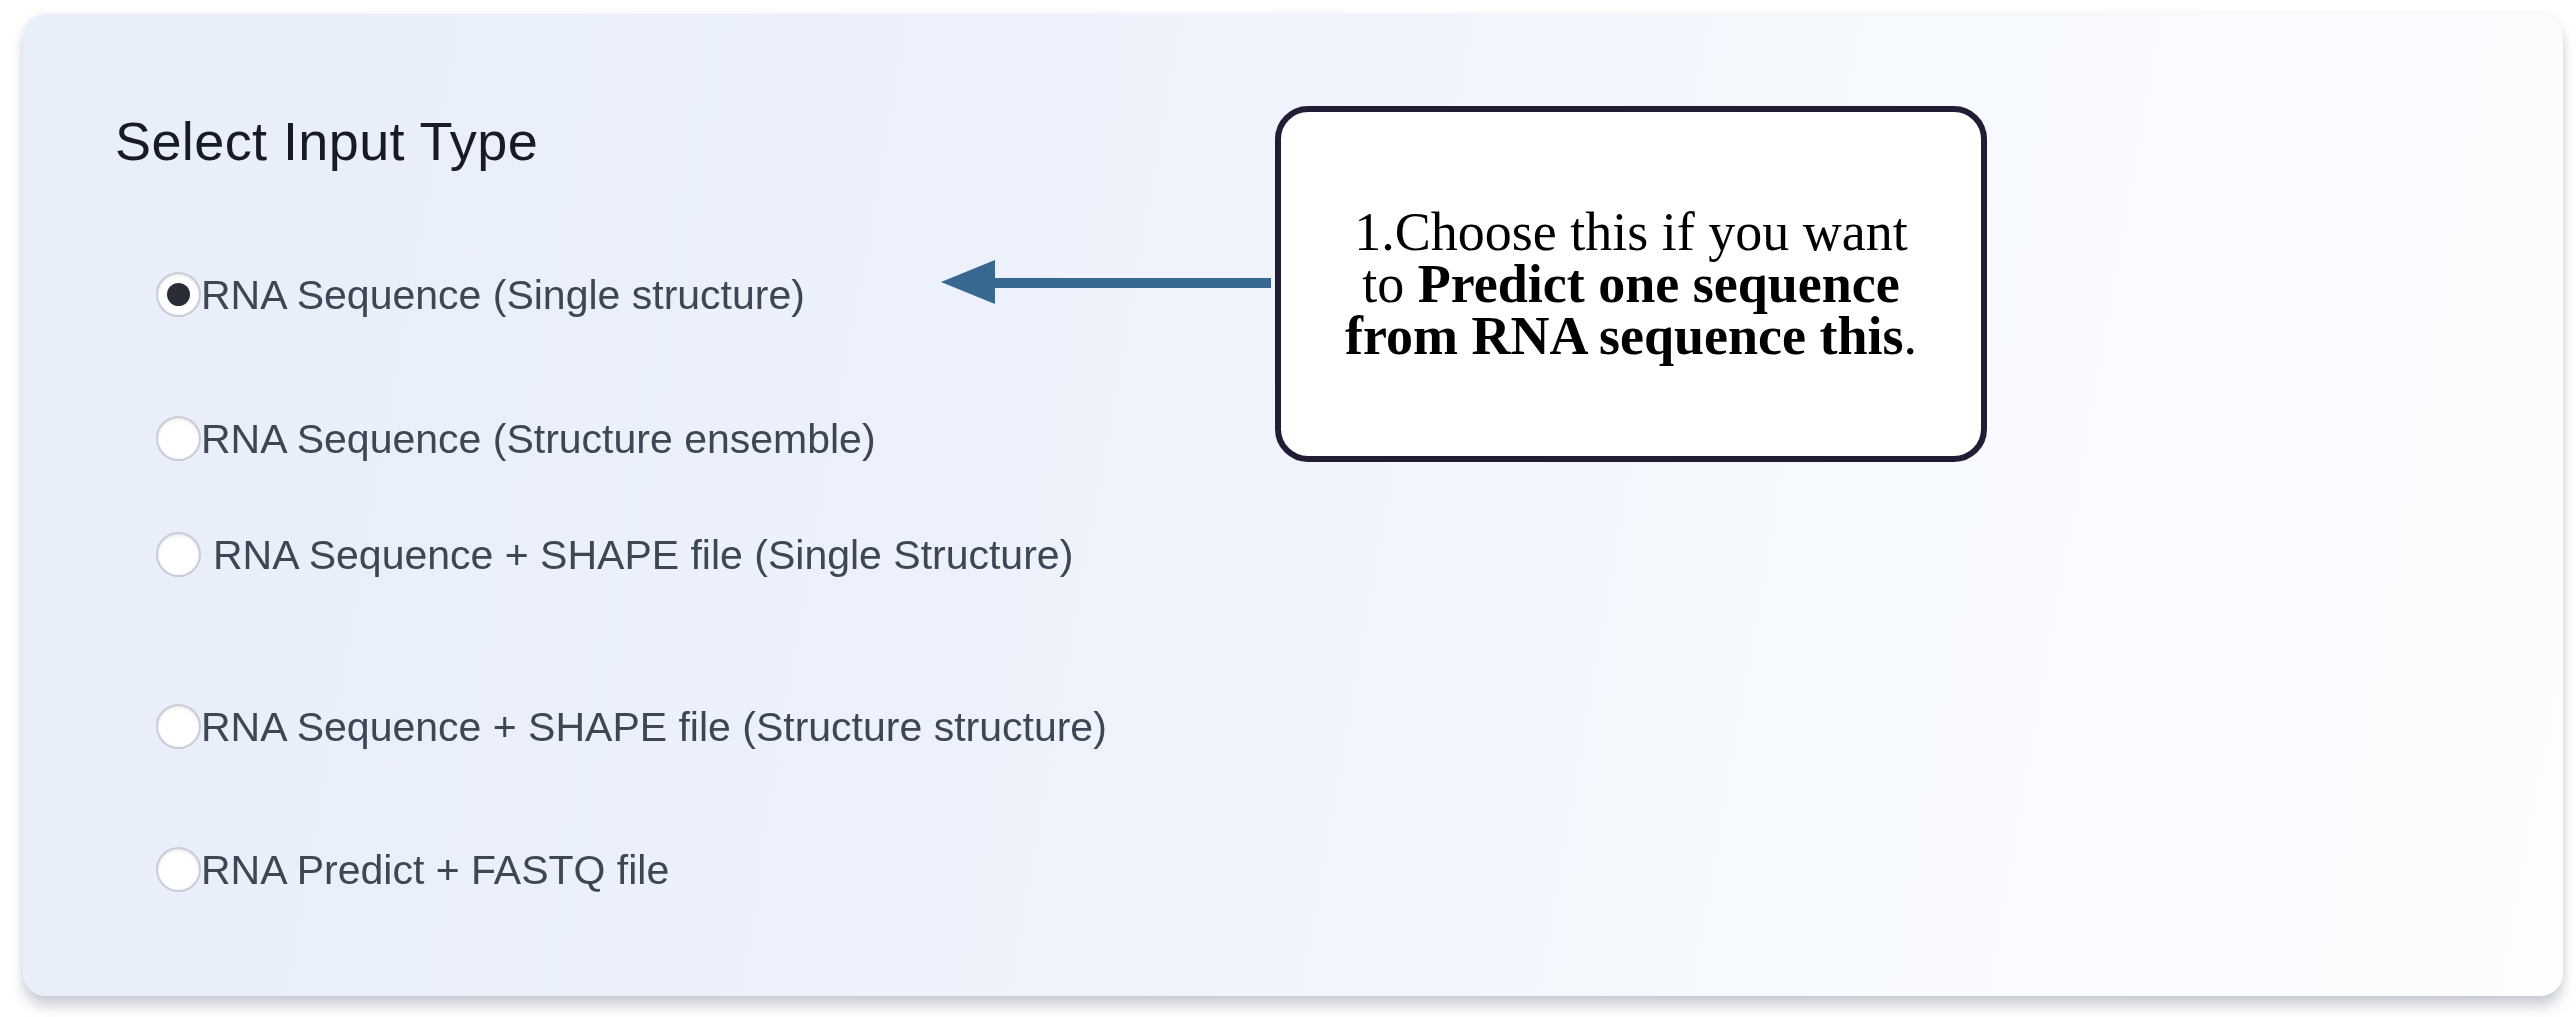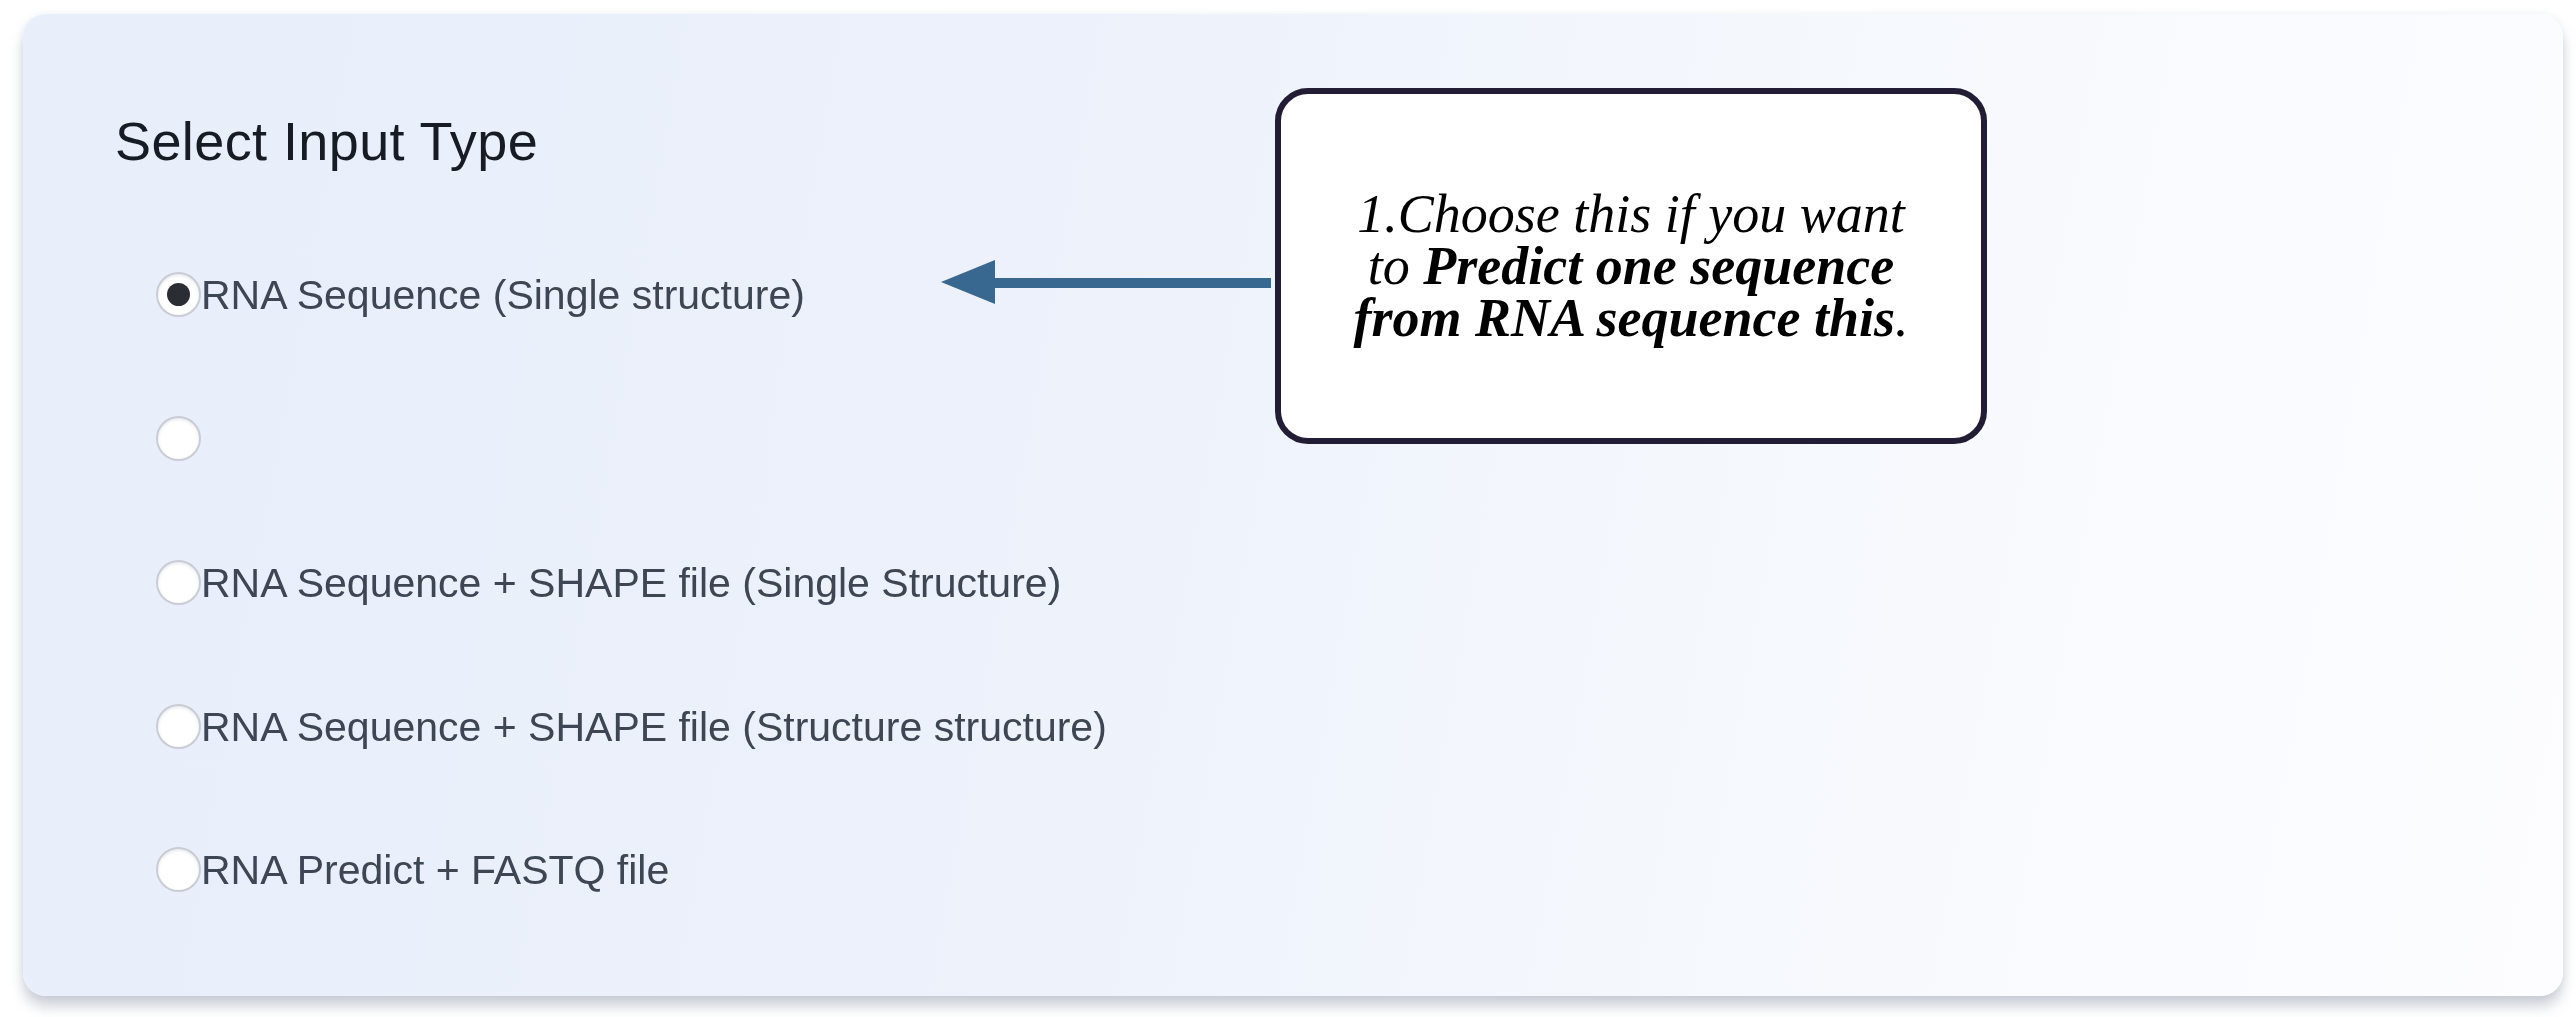--- a/index.html
+++ b/index.html
@@ -70,35 +70,34 @@
   .option-label {
     font-size: 41px;
     line-height: 48px;
     color: #3e4654;
     white-space: nowrap;
   }
   
   .callout {
     position: absolute;
     left: 1275px;
-    top: 88px;
+    top: 106px;
     width: 712px;
     height: 356px;
     box-sizing: border-box;
     background: #ffffff;
     border: 6.8px solid #221c35;
     border-radius: 33px;
     display: flex;
     flex-direction: column;
     align-items: center;
     justify-content: center;
     text-align: center;
     font-family: "Liberation Serif", serif;
     color: #000000;
-    font-style: italic;
   }
   .callout .line {
     font-size: 54px;
     line-height: 52px;
     white-space: nowrap;
   }
   .callout .b { font-weight: 700; }
   
   .arrow-shaft {
     position: absolute;
@@ -132,23 +131,24 @@
       <span class="radio">
           <span class="dot"></span>
         </span>
       <span class="option-label">RNA Sequence (Single structure)</span>
     </div>
 
     <div class="option-row" style="top: 401px;">
       <span class="radio">
           <span class="dot"></span>
         </span>
+      <span class="option-label">RNA Sequence (Structure ensemble)</span>
     </div>
 
-    <div class="option-row" style="top: 545px;">
+    <div class="option-row" style="top: 517px; gap: 12px;">
       <span class="radio">
           <span class="dot"></span>
         </span>
       <span class="option-label">RNA Sequence + SHAPE file (Single Structure)</span>
     </div>
 
     <div class="option-row" style="top: 689px;">
       <span class="radio">
           <span class="dot"></span>
         </span>

